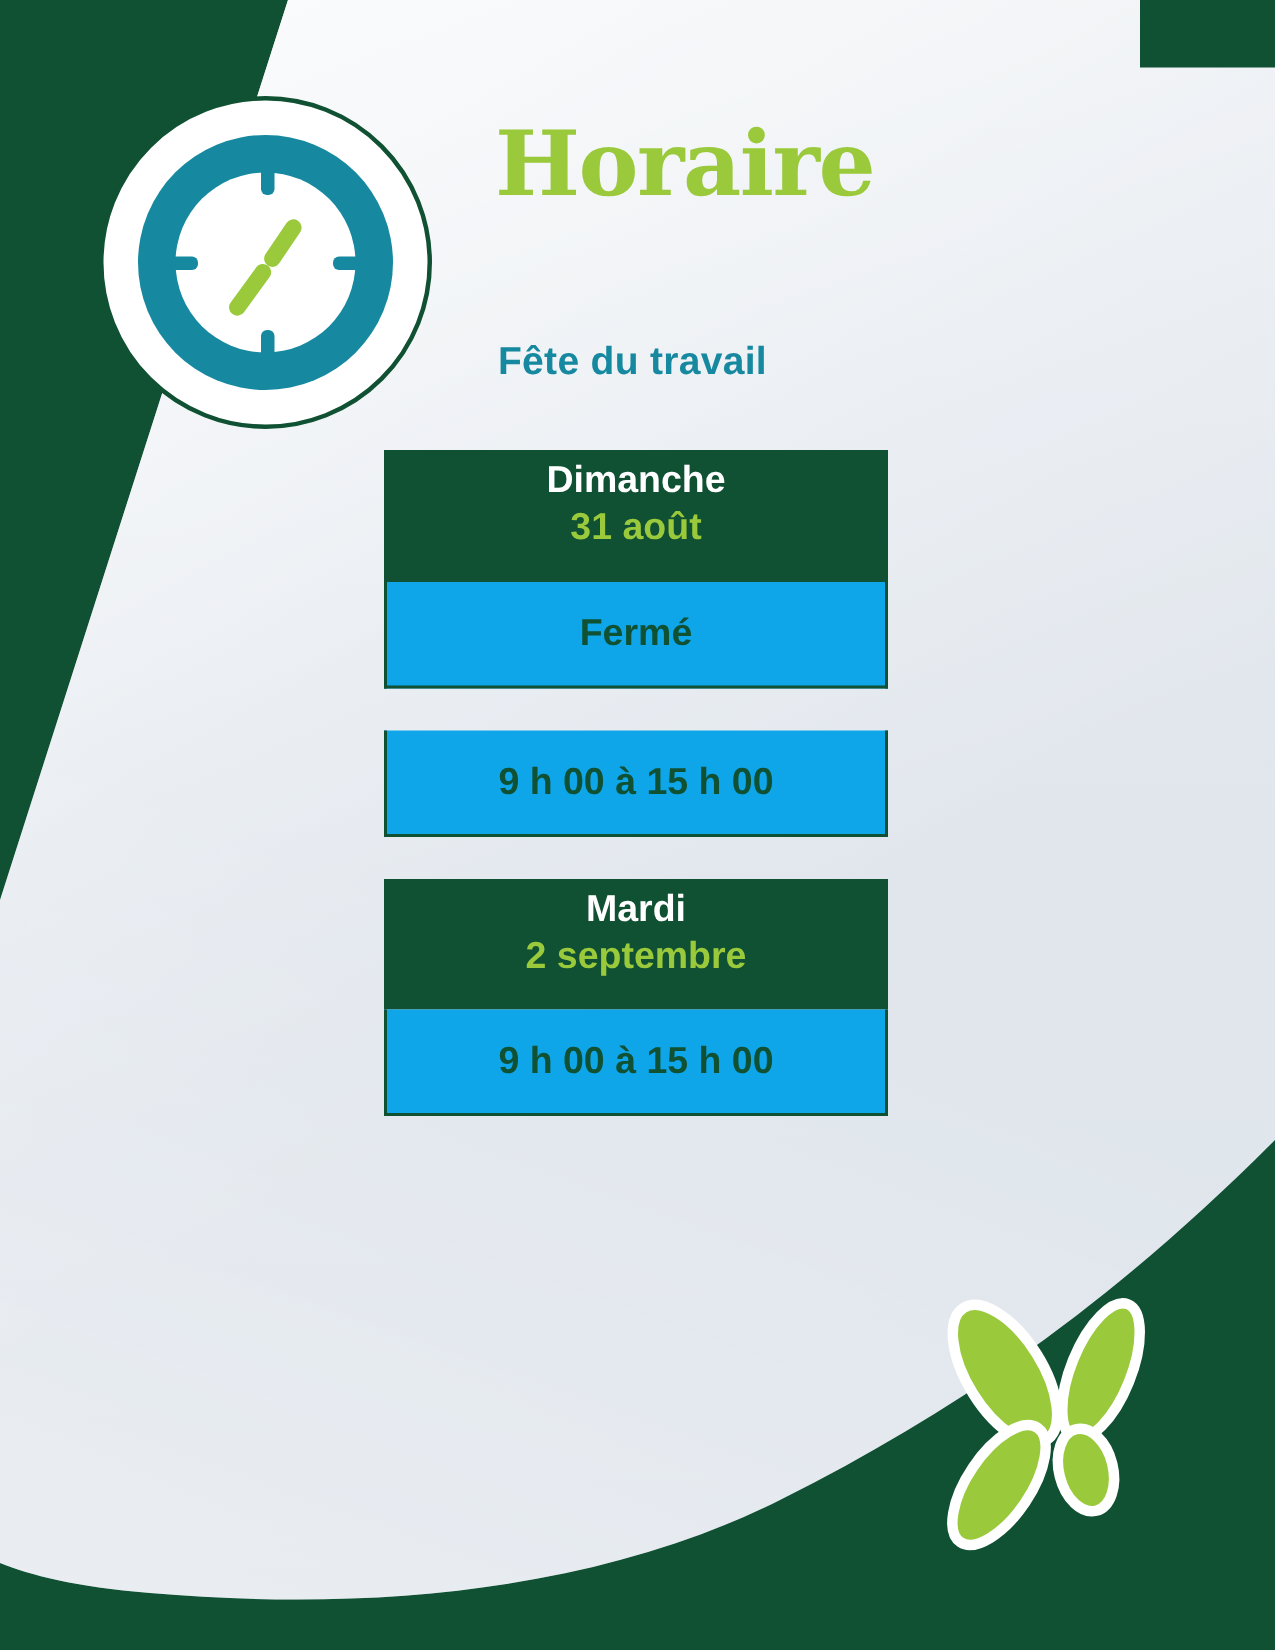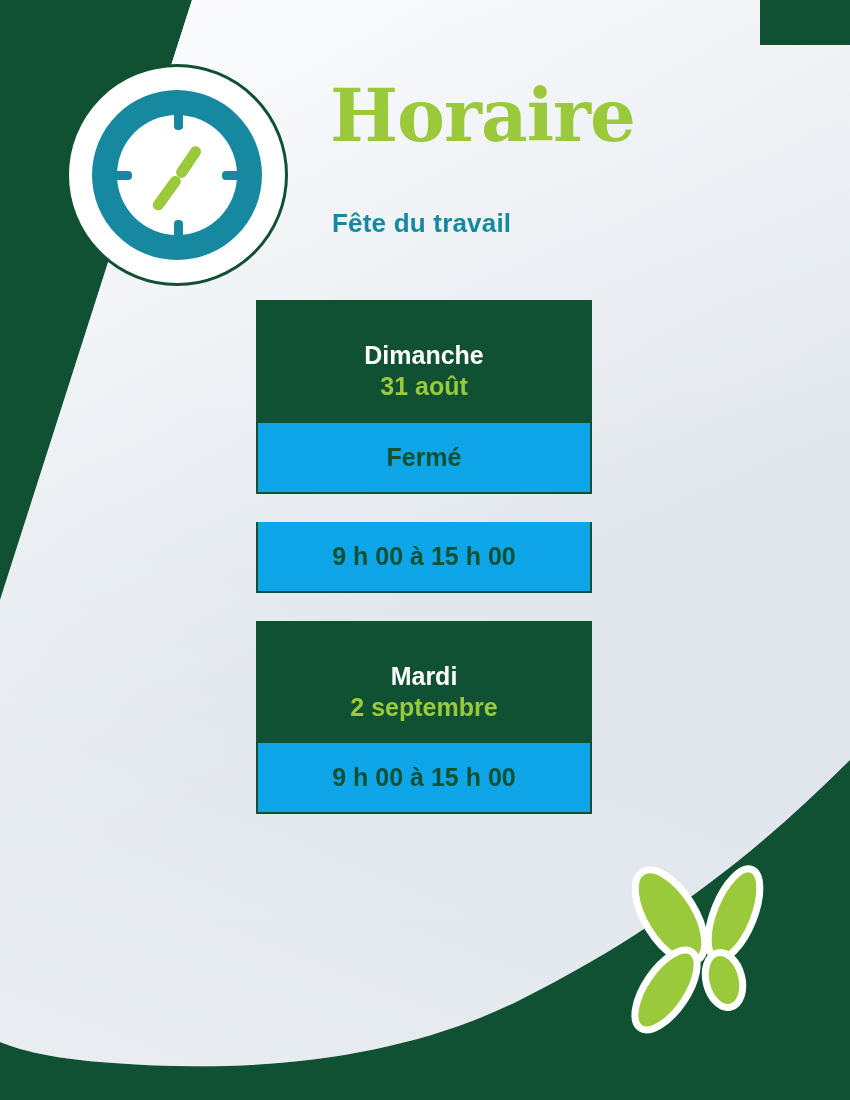--- a/index.html
+++ b/index.html
@@ -88,43 +88,43 @@
   .tick.t3 { right:-4px; top:56px;  width:19px; height:9px; }
   .tick.t9 { left:-4px;  top:56px;  width:19px; height:9px; }
   .hand{ position:absolute; background:#9ACA3C; border-radius:6px; transform-origin:50% 100%; }
   .hand.hour { left:56px; top:26px; width:11px; height:36px; transform:rotate(34deg); }
   .hand.minute{ left:56px; top:22px; width:11px; height:40px; transform:rotate(216deg); }
 
   .title{
     position:absolute; left:330px; top:80px;
     font-family:"DejaVu Serif", serif;
     font-weight:700;
-    font-size:72px;
+    font-size:60px;
     line-height:1;
     color:#9ACA3C;
     letter-spacing:-1px;
   }
   .subtitle{
-    position:absolute; left:332px; top:208px;
+    position:absolute; left:332px; top:225px;
     font-size:26px;
     font-weight:700;
     color:#1689A0;
     letter-spacing:.2px;
   }
 
   
   .cards{
     position:absolute; left:256px; top:300px;
     width:336px;
     display:flex; flex-direction:column; gap:28px;
   }
   .card{ width:336px; }
   .card-head{
     background:#0F5132;
-    padding:40px 10px 20px;
+    padding:5px 10px 20px;
     text-align:center;
   }
   .card-day{
     color:#ffffff;
     font-size:25px;
     font-weight:700;
     line-height:1.25;
   }
   .card-date{
     color:#9ACA3C;

